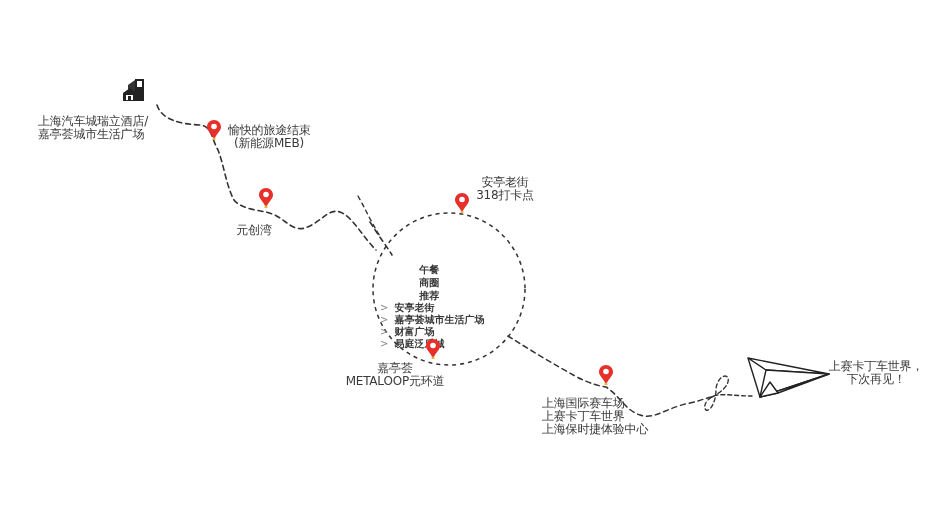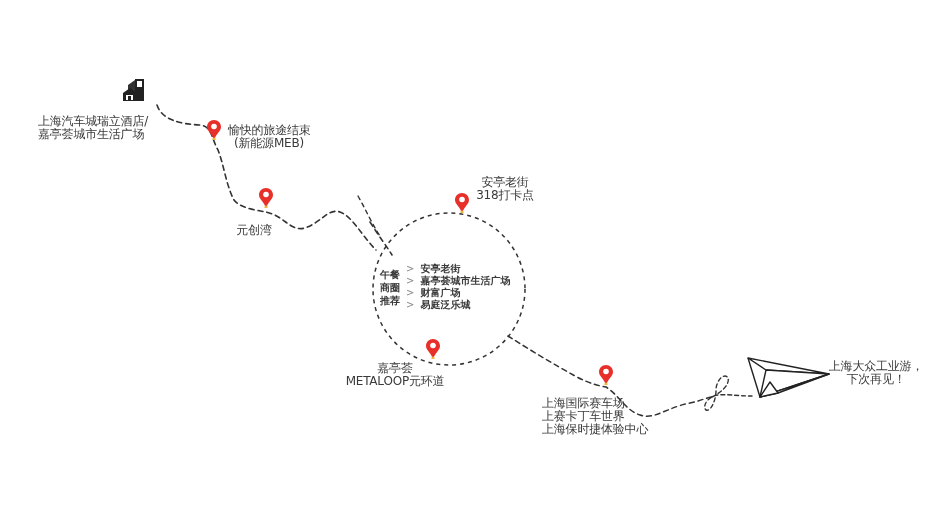--- a/index.html
+++ b/index.html
@@ -6,21 +6,21 @@
   body { width: 940px; height: 530px; position: relative; overflow: hidden;
          font-family: "DejaVu Sans", "Liberation Sans", sans-serif; color: #333333; }
   #route-svg { position: absolute; left: 0; top: 0; }
   .label { position: absolute; font-size: 12px; line-height: 13px; font-weight: normal;
            color: #3a3a3a; white-space: nowrap; letter-spacing: -0.2px; }
   .label span { display: block; }
   .center { text-align: center; }
   .left { text-align: left; }
   .pin { position: absolute; width: 14px; height: 20px; }
   .icon-hotel { position: absolute; }
-  .lunch-box { position: absolute; left: 380px; top: 263px; display: flex; align-items: center; }
+  .lunch-box { position: absolute; left: 380px; top: 263px; display: flex; align-items: center; flex-direction: column; }
   .lunch-title { font-size: 10px; line-height: 13px; font-weight: bold; color: #3a3a3a; margin-right: 6px; }
   .lunch-title span { display: block; }
   .lunch-list { font-size: 10px; line-height: 12px; font-weight: bold; color: #3a3a3a; }
   .lunch-list .item { display: flex; white-space: nowrap; }
   .lunch-list .arrow { color: #888; margin-right: 6px; font-weight: normal; }
 </style>
 </head>
 <body>
 
 <svg id="route-svg" width="940" height="530" viewBox="0 0 940 530">
@@ -129,15 +129,15 @@
   <circle cx="7" cy="6.5" r="2.8" fill="#fff"></circle>
   <circle cx="7" cy="19" r="1.6" fill="#f0b43c"></circle>
 </svg>
 <div class="label left" style="left:542px;top:397px">
   <span>上海国际赛车场</span>
   <span>上赛卡丁车世界</span>
   <span>上海保时捷体验中心</span>
 </div>
 
 <div class="label center" style="left:828px;top:360px;width:96px">
-  <span>上海大众工业游，</span>
+  <span>上赛卡丁车世界，</span>
   <span>下次再见！</span>
 </div>
 
 </body></html>

